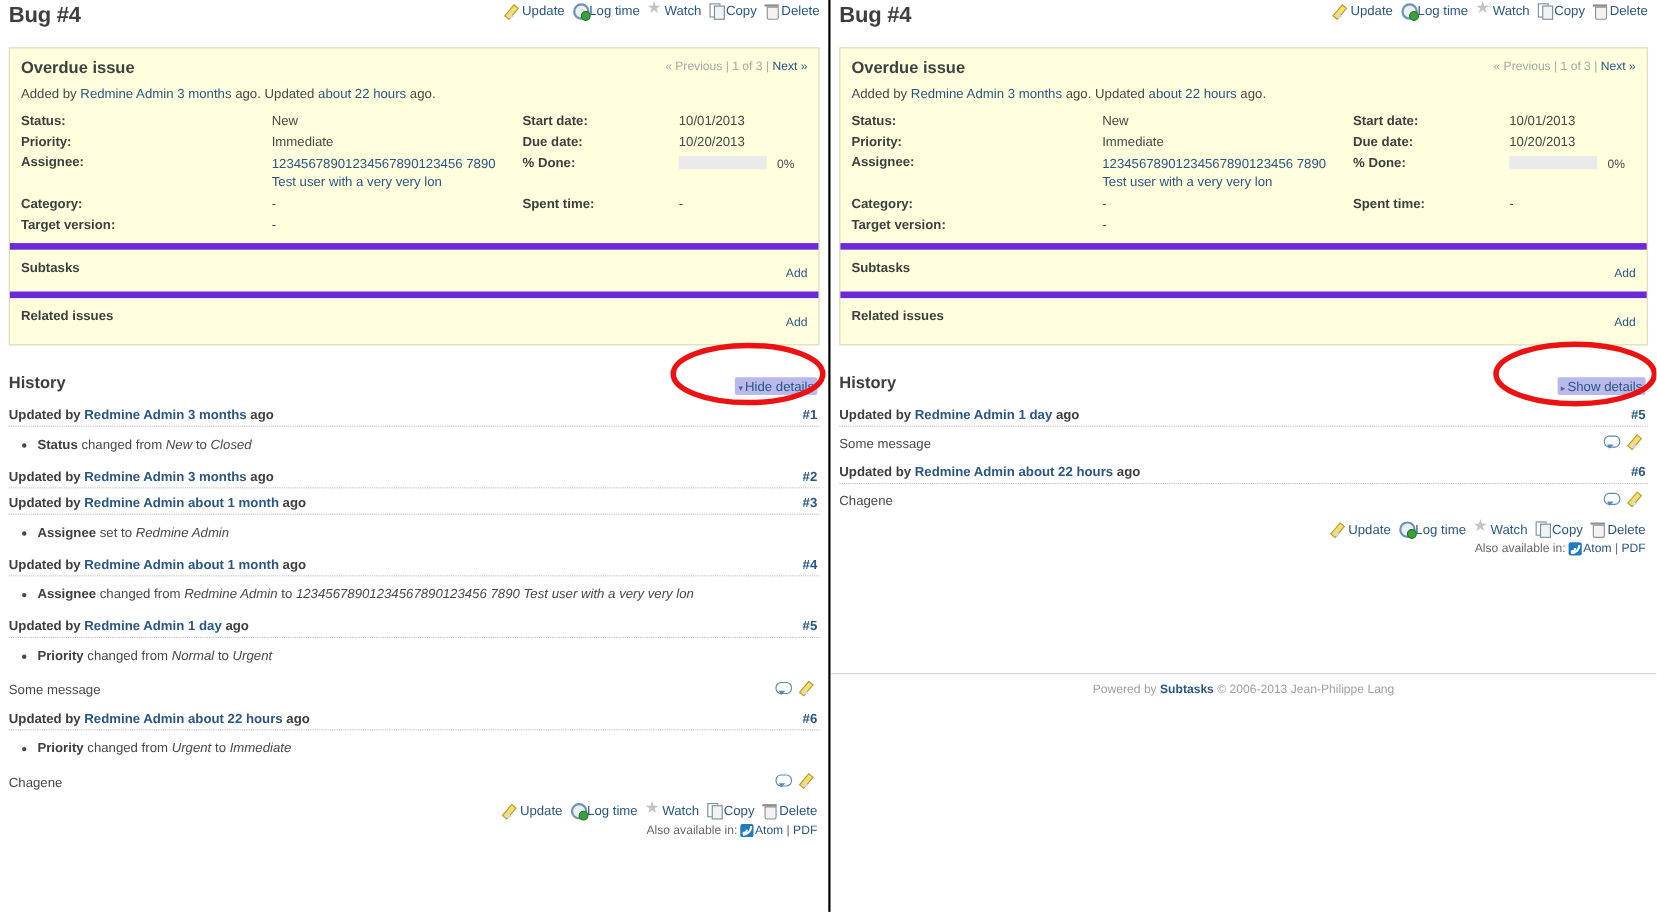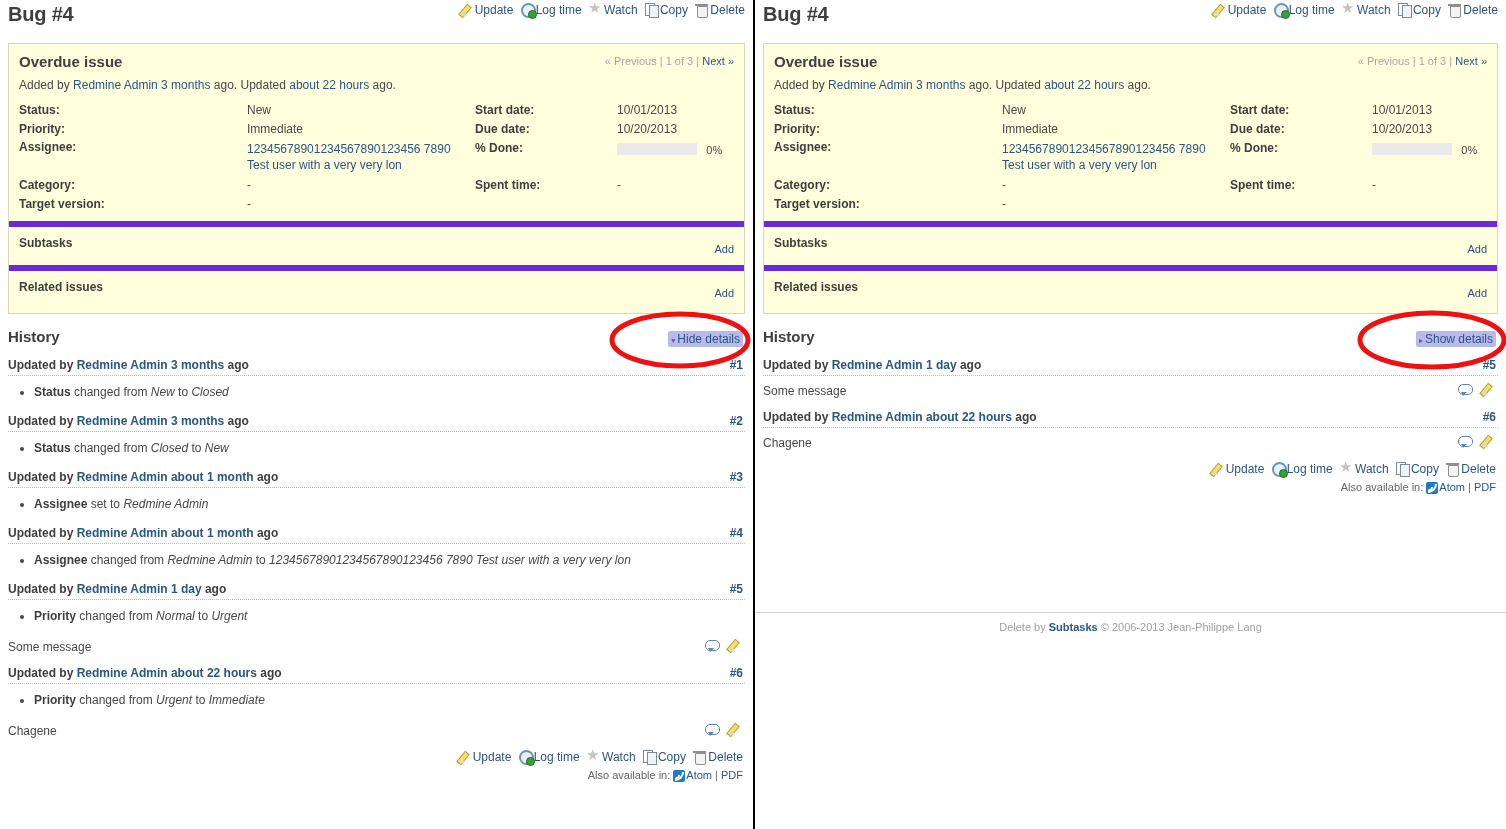--- a/index.html
+++ b/index.html
@@ -174,21 +174,21 @@
     border-top: 6px solid #6d28d9;
     margin: 6px -10px 0 -10px;
     padding: 9px 10px 9px 10px;
     position: relative;
   }
   .sub-title { font-weight: bold; color: #3e3e3e; font-size: 12px; }
   .sub-add { position: absolute; right: 10px; bottom: 4px; font-size: 11px; }
   .sub-add a { color: #2a5685; text-decoration: none; }
 
   
-  .history-head { position: relative; margin-top: 12px; height: 26px; }
+  .history-head { position: relative; margin-top: 24px; height: 26px; }
   .history-head h3 {
     margin: 0; font-size: 15px; font-weight: bold; color: #3e3e3e;
     line-height: 22px;
   }
   .details-toggle {
     position: absolute; right: 2px; top: 5px;
     font-size: 12px; color: #2a5685; cursor: pointer;
     background: #b9b9ec; padding: 1px 3px; border-radius: 2px;
   }
   .details-toggle .caret { font-size: 8px; color: #5e5e9c; margin-right: 2px; }
@@ -331,23 +331,20 @@
           <ul class="details">
             <li><b>Status</b><span> changed from </span><i>New</i><span> to </span><i>Closed</i></li>
           </ul>
         </div>
 
         <div class="journal">
           <div class="journal-head">
             <span>Updated by </span><a>Redmine Admin</a><span>&nbsp;</span><a>3 months</a><span> ago</span>
             <span class="journal-num">#2</span>
           </div>
-          <ul class="details">
-            <li><b>Status</b><span> changed from </span><i>Closed</i><span> to </span><i>New</i></li>
-          </ul>
         </div>
 
         <div class="journal">
           <div class="journal-head">
             <span>Updated by </span><a>Redmine Admin</a><span>&nbsp;</span><a>about 1 month</a><span> ago</span>
             <span class="journal-num">#3</span>
           </div>
           <ul class="details">
             <li><b>Assignee</b><span> set to </span><i>Redmine Admin</i></li>
           </ul>
@@ -542,21 +539,21 @@
       </div>
 
       <div class="other-formats">
         <span>Also available in:</span>
         <span class="ico ico-atom"><span class="atom-arcs"></span><span class="atom-arcs2"></span></span><a>Atom</a>
         <span>|</span>
         <a>PDF</a>
       </div>
 
       <div class="page-footer">
-        <span>Delete by </span><a>Subtasks</a><span> © 2006-2013 Jean-Philippe Lang</span>
+        <span>Powered by </span><a>Subtasks</a><span> © 2006-2013 Jean-Philippe Lang</span>
       </div>
     </div>
 
     <svg class="annot" style="left:599px; top:308px; width:156px; height:64px;" viewBox="0 0 156 64">
       <ellipse cx="78" cy="32" rx="72" ry="27"></ellipse>
     </svg>
   </div>
 
 </div>
 

